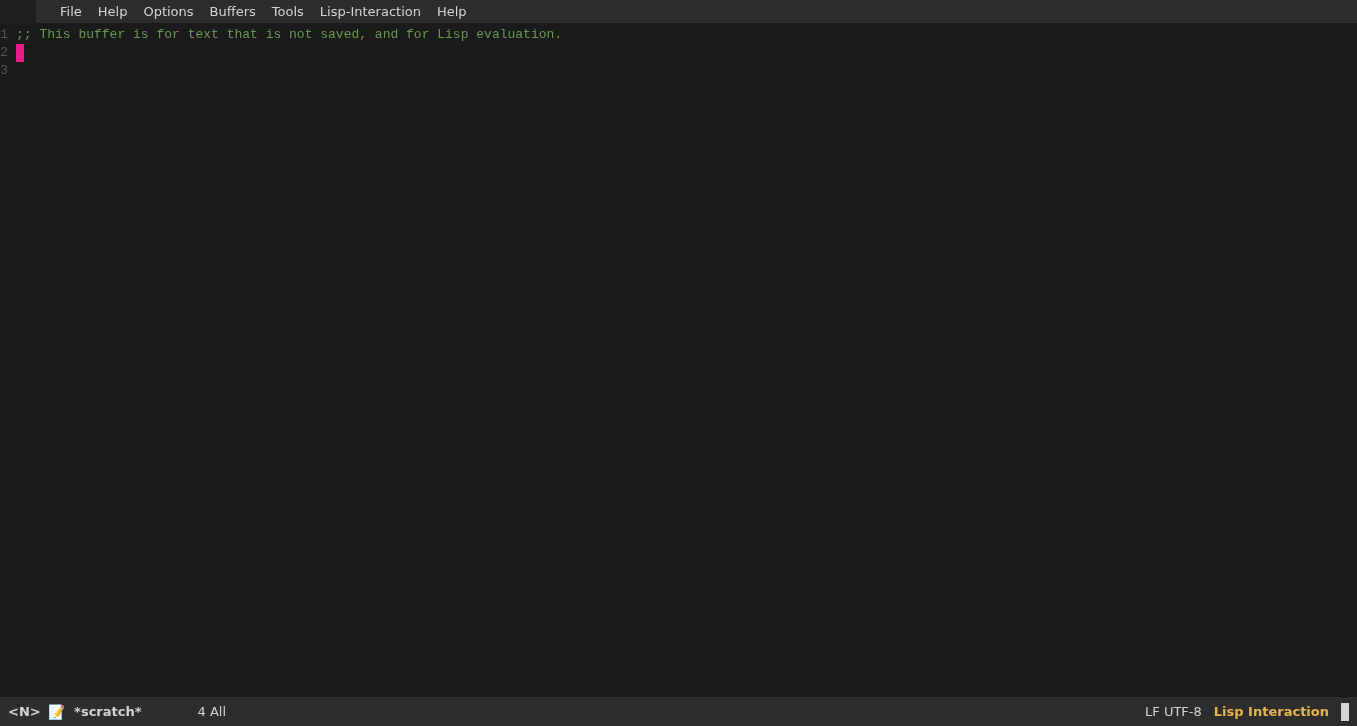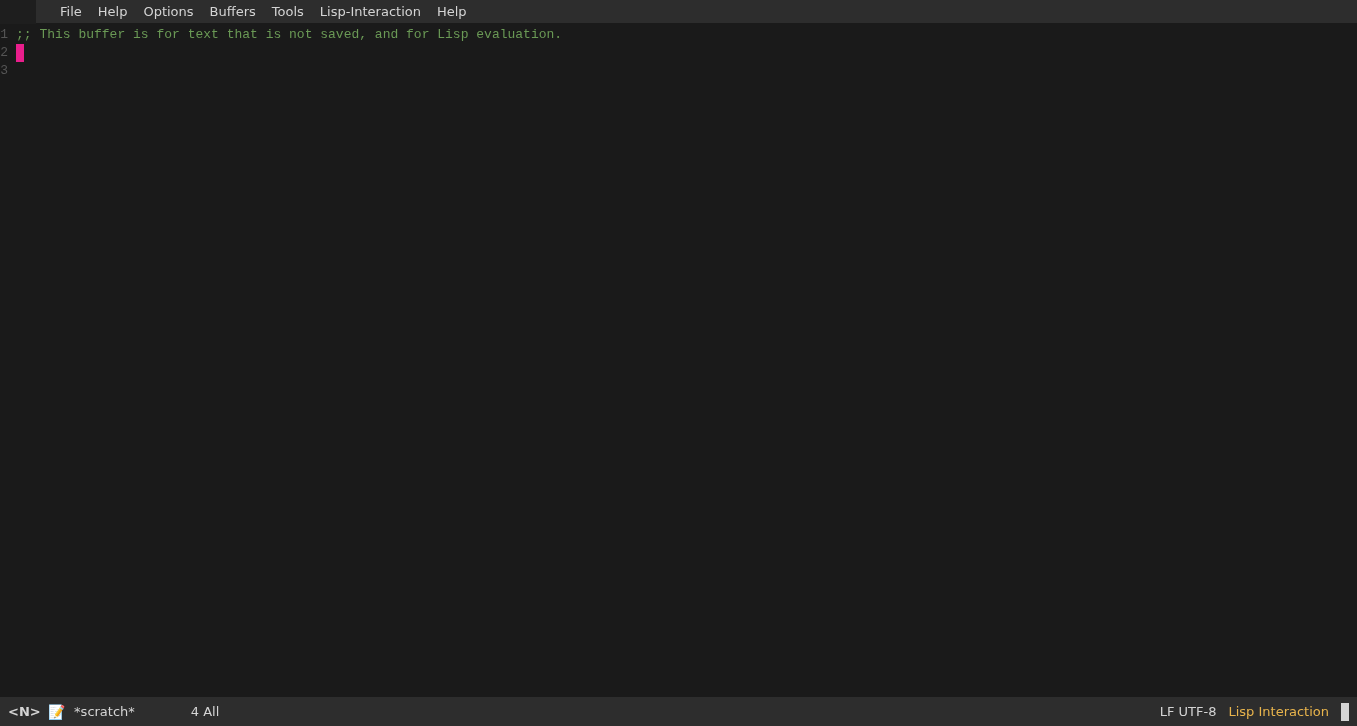--- a/index.html
+++ b/index.html
@@ -121,21 +121,21 @@
       font-weight: bold;
     }
 
     #status-icon {
       color: #d4d4d4;
       font-size: 14px;
     }
 
     #status-buffer-name {
       color: #d4d4d4;
-      font-weight: normal;
+      font-weight: bold;
     }
 
     #status-position {
       color: #d4d4d4;
       margin-left: 48px;
     }
 
     #status-right {
       margin-left: auto;
       display: flex;
@@ -143,21 +143,21 @@
       gap: 12px;
     }
 
     #status-encoding {
       color: #d4d4d4;
       text-align: right;
     }
 
     #status-mode-name {
       color: #e8b44c;
-      font-weight: normal;
+      font-weight: bold;
     }
 
     #status-end-marker {
       color: #d4d4d4;
       width: 8px;
       height: 18px;
       background-color: #d4d4d4;
       display: inline-block;
     }
   </style>

